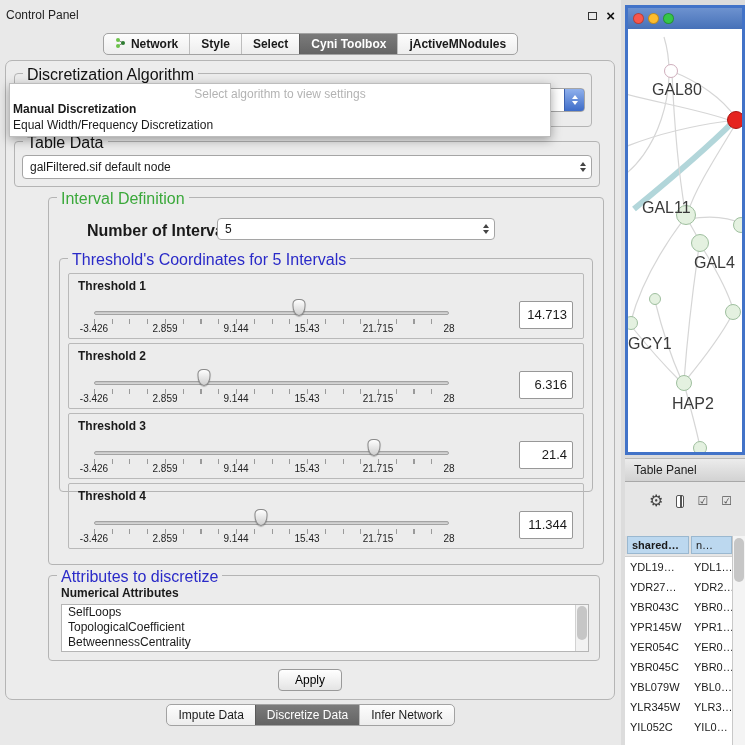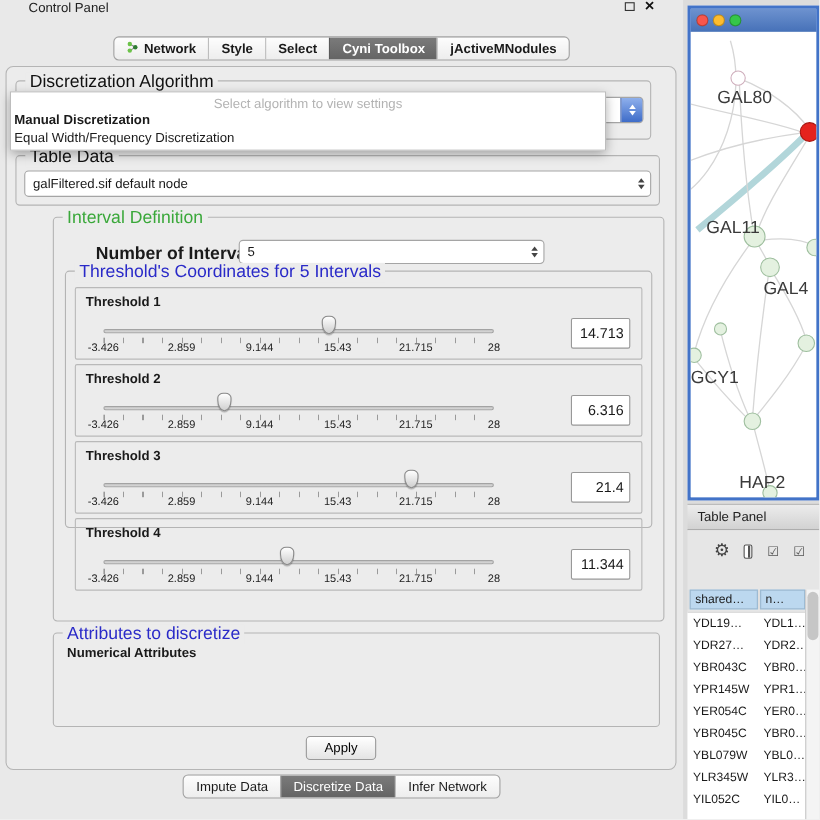--- a/index.html
+++ b/index.html
@@ -2,21 +2,21 @@
 <html><head>
 <meta charset="utf-8">
 <style>
   * { margin:0; padding:0; box-sizing:border-box; }
   html,body { width:745px; height:745px; }
   .root { position:relative; width:745px; height:745px; background:#dcdcdc;
           font-family:"Liberation Sans","DejaVu Sans",sans-serif; font-size:12px; color:#1a1a1a; overflow:hidden; }
 
   
   .control-panel { position:absolute; left:0; top:0; width:621px; height:745px; background:#e9e9e9; }
-  .titlebar { position:absolute; left:0; top:0; right:0; height:22px; display:flex; align-items:flex-start; padding:0 26px; font-size:12px; color:#222; }
+  .titlebar { position:absolute; left:0; top:0; right:0; height:22px; display:flex; align-items:flex-end; padding:0 6px; font-size:12px; color:#222; }
   .win-btns { margin-left:auto; display:flex; align-items:center; gap:9px; }
   .float-box { width:9px; height:8px; border:1.5px solid #333; display:inline-block; }
   .close-x { font-size:15px; font-weight:bold; color:#111; line-height:12px; }
 
   .tabbar-wrap { position:absolute; left:0; right:0; display:flex; justify-content:center; }
   .tabbar-wrap.top { top:33px;font-weight:bold; }
   .tabbar-wrap.bottom { top:704px; }
   .tabbar { display:flex; align-items:stretch; height:22px; border:1px solid #a2a2a2; border-radius:5px; overflow:hidden; background:linear-gradient(#fdfdfd,#ededed); }
   .tab { display:flex; align-items:center; gap:5px; padding:0 11px; font-size:12px; border-left:1px solid #bdbdbd; white-space:nowrap; }
   .tab:first-child { border-left:none; }
@@ -44,21 +44,21 @@
   .popup-item { font-size:12px; padding:1px 0 1px 3px; height:16px; line-height:15px; }
   .popup-item.bold { font-weight:bold; }
 
   .table-data-group { left:8px; top:80px; width:586px; height:46px; }
   .td-combo { left:7px; top:13px; right:7px; }
 
   .interval-group { left:42px; top:136px; width:556px; height:368px; }
   .num-label { position:absolute; left:18px; top:24px; font-weight:bold; font-size:16px;margin-left:20px; }
   .num-combo { left:168px; top:20px; width:278px; height:22px; }
 
-  .thresholds-box { left:10px; top:48px; width:534px; height:234px; }
+  .thresholds-box { left:10px; top:60px; width:534px; height:234px; }
   .th-panel { position:absolute; left:8px; width:516px; height:66px; border:1px solid #b9b9b9; border-radius:2px; }
   .th-label { position:absolute; left:9px; top:5px; font-weight:bold; font-size:12px; }
   .slider { position:absolute; left:25px; top:32px; width:355px; height:20px; }
   .track { position:absolute; left:0; right:0; top:5px; height:4px; background:linear-gradient(#c2c2c2,#dadada); border:1px solid #a3a3a3; border-radius:3px; }
   .ticks { position:absolute; left:0; right:0; top:13px; height:5px;
            background:repeating-linear-gradient(to right,#9a9a9a 0,#9a9a9a 1px,transparent 1px,transparent 5%); }
   .thumb { position:absolute; top:-7px; width:13px; height:17px; transform:translateX(-50%);
            background:linear-gradient(#fefefe,#cfcfcf); border:1px solid #8a8a8a;
            border-radius:6px 6px 7px 7px / 5px 5px 11px 11px; box-shadow:0 1px 1px rgba(0,0,0,.25); }
   .scale { position:absolute; left:25px; top:49px; width:355px; height:12px; font-size:10px; color:#222; }
@@ -89,21 +89,21 @@
 
   .tp-header { position:absolute; left:625px; top:458px; width:120px; height:24px; background:linear-gradient(#ececec,#d2d2d2); border-top:1px solid #b8b8b8; border-bottom:1px solid #a8a8a8; display:flex; align-items:center; padding-left:9px; font-size:12px; color:#222; }
   .table-panel { position:absolute; left:625px; top:482px; width:120px; height:263px; background:#e6e6e6; }
   .tp-toolbar { position:absolute; left:0; top:4px; right:13px; height:30px; display:flex; align-items:center; gap:13px; padding-left:24px; }
   .gear { font-size:16px; color:#444; line-height:16px; }
   .cols-icon { width:15px; height:13px; border:1.5px solid #555; border-radius:2px; position:relative; background:#fff; }
   .cols-icon::after { content:""; position:absolute; left:50%; top:0; bottom:0; width:1.5px; background:#555; }
   .chk { font-size:12px; color:#555; line-height:12px; }
   .thead-row { position:absolute; left:0; top:54px; right:13px; height:18px; display:flex; background:#e0e0e0; }
   .hcell { background:#bcd8ef; border:1px solid #9ab8d0; font-size:11px; line-height:16px; padding-left:4px; overflow:hidden; white-space:nowrap; }
-  .hcell.c0 { width:62px; margin-left:2px; }
+  .hcell.c0 { width:62px; margin-left:2px;font-weight:bold; }
   .hcell.c1 { flex:1; margin-left:2px; }
   .tbody { position:absolute; left:0; top:74px; right:13px; bottom:0; background:#fff; border-top:1px solid #cfcfcf; overflow:hidden; }
   .trow { display:flex; height:20px; }
   .tcell { font-size:11px; line-height:20px; padding-left:5px; overflow:hidden; white-space:nowrap; }
   .tcell.c0 { width:64px; }
   .tcell.c1 { flex:1; }
   .tp-scroll { position:absolute; top:54px; bottom:0; right:0; width:13px; background:#f4f4f4; border-left:1px solid #c8c8c8; }
   .tp-scroll .sthumb { position:absolute; top:2px; left:1px; right:1px; height:44px; background:#c6c6c6; border-radius:6px; }
 </style>
 </head>
@@ -264,20 +264,29 @@
                 <span class="scale-label" style="left: 100%;">28</span>
               </div>
             <div class="value-box">11.344</div>
           </div>
         </div>
       </div>
 
       <div class="group attrs-group">
         <span class="group-title blue">Attributes to discretize</span>
         <span class="attrs-sub">Numerical Attributes</span>
+        <div class="attr-list">
+
+        <div class="list-item">SelfLoops</div>
+            <div class="list-item">TopologicalCoefficient</div>
+            <div class="list-item">BetweennessCentrality</div>
+            <div class="vscroll">
+              <div class="sthumb"></div>
+            </div>
+          </div>
       </div>
 
       <div class="apply-row">
         <button class="apply-btn">Apply</button>
       </div>
     </div>
 
     <div class="tabbar-wrap bottom">
       <div class="tabbar">
         <div class="tab">
@@ -325,21 +334,21 @@
         <div class="node green" style="left: 105px; top: 188px; height: 16px; width: 16px;"></div>
         <div class="node green" style="left: -4px; top: 287px; height: 14px; width: 14px;"></div>
         <div class="node green" style="left: 48px; top: 346px; height: 16px; width: 16px;"></div>
         <div class="node green" style="left: 97px; top: 275px; height: 16px; width: 16px;"></div>
         <div class="node green" style="left: 21px; top: 264px; height: 12px; width: 12px;"></div>
         <div class="node green" style="left: 65px; top: 412px; height: 14px; width: 14px;"></div>
         <div class="node-label" style="left: 24px; top: 52px;">GAL80</div>
         <div class="node-label" style="left: 14px; top: 170px;">GAL11</div>
         <div class="node-label" style="left: 66px; top: 225px;">GAL4</div>
         <div class="node-label" style="left: 0px; top: 306px;">GCY1</div>
-        <div class="node-label" style="left: 44px; top: 366px; margin-top: 36px;">HAP2</div>
+        <div class="node-label" style="left: 44px; top: 366px;">HAP2</div>
       </div>
   </div>
 
   <div class="tp-header">
     <span>Table Panel</span>
   </div>
 
   <div class="table-panel">
     <div class="tp-toolbar">
       <span class="gear">⚙</span>

